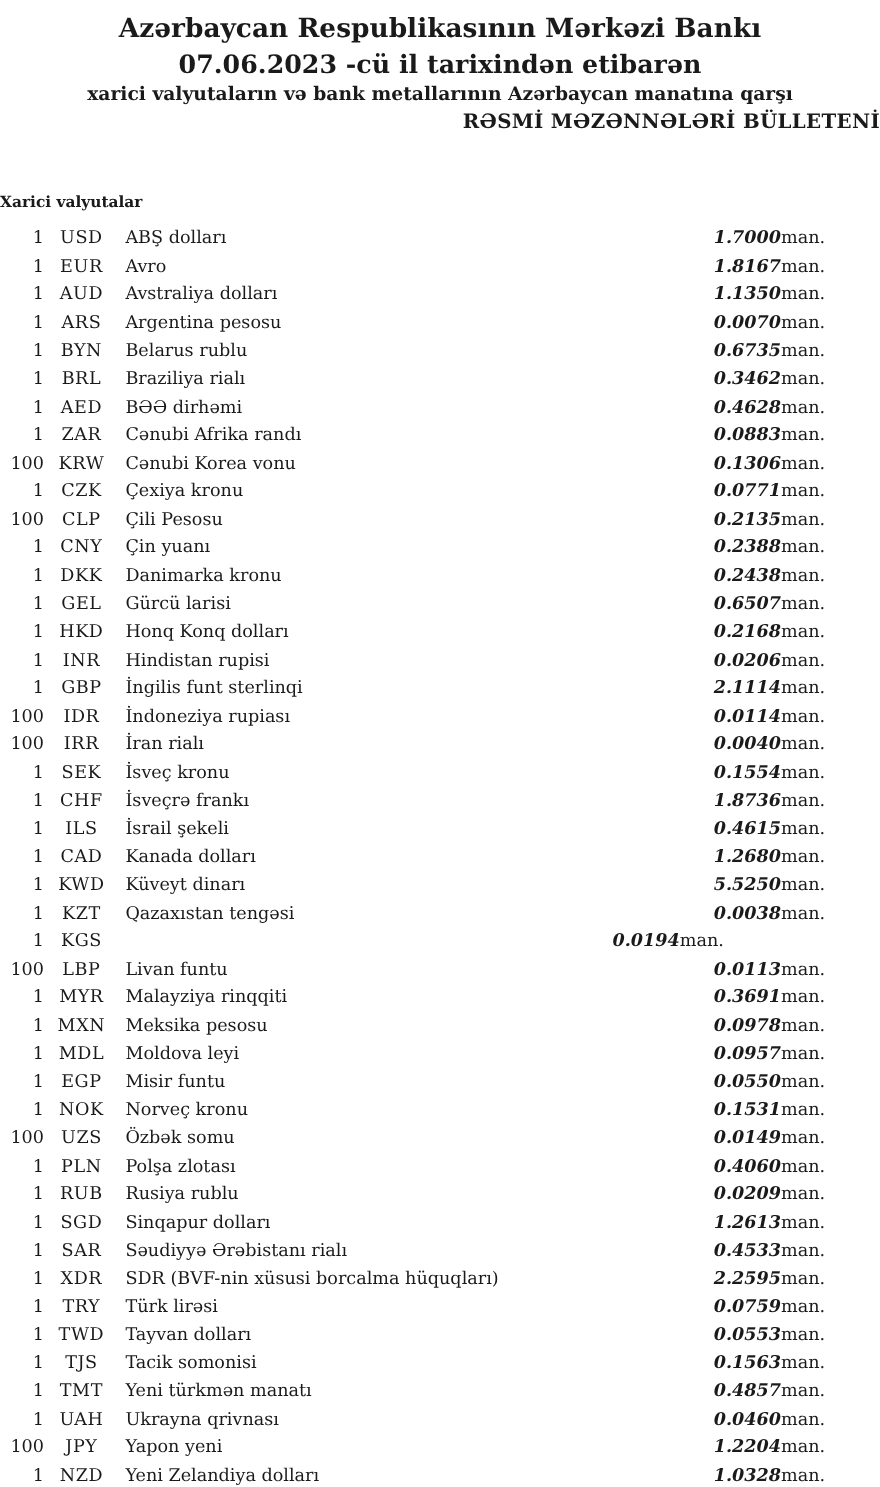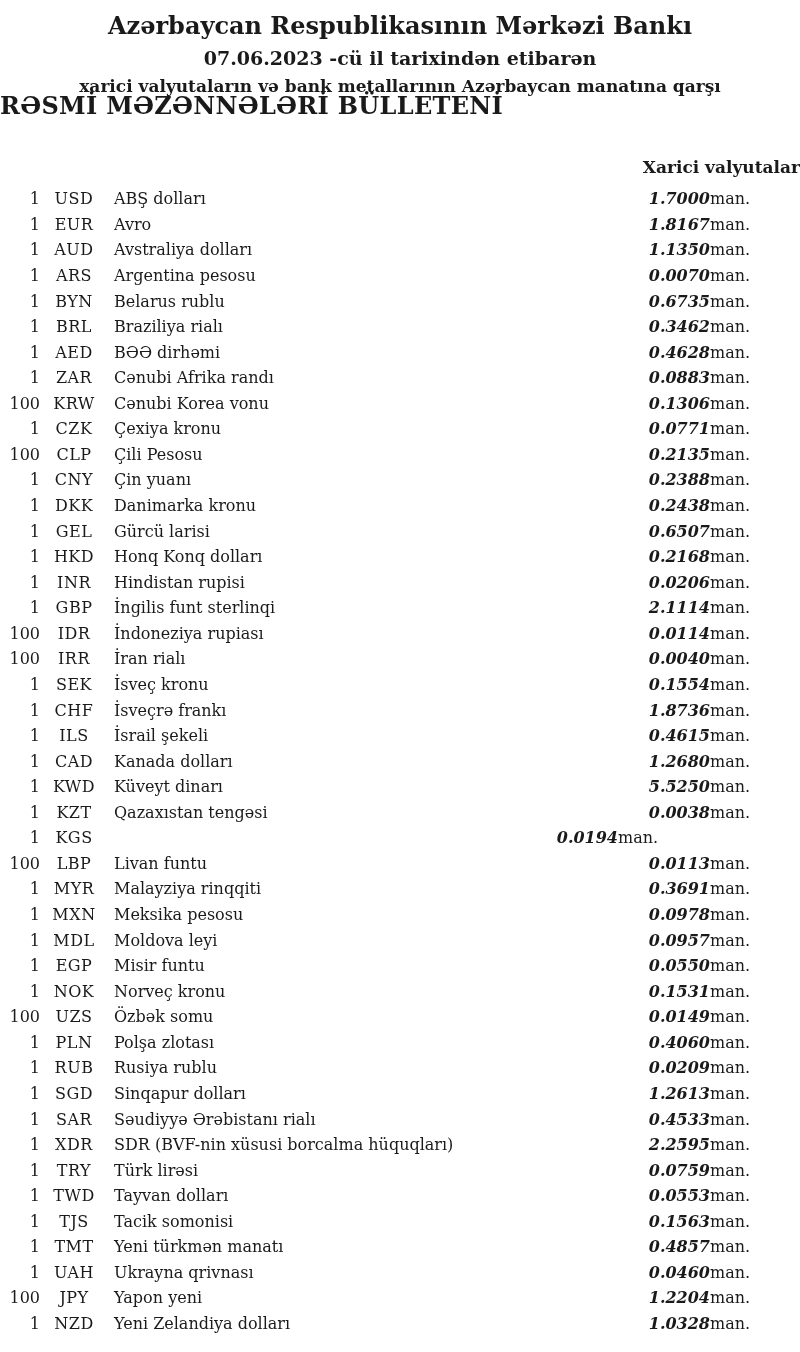--- a/index.html
+++ b/index.html
@@ -22,43 +22,43 @@
   .title {
     padding-top: 12px;
     text-align: center;
     font-size: 24px;
     line-height: 27px;
     font-weight: bold;
   }
   .date-line {
     margin-top: 10px;
     text-align: center;
-    font-size: 19px;
+    font-size: 23px;
     line-height: 19px;
     font-weight: bold;
   }
   .subtitle {
     margin-top: 9px;
     text-align: center;
     font-size: 17px;
     line-height: 19px;
     font-weight: bold;
   }
   .bulletin-title {
-    margin-top: 0;
+    margin-top: 5px;
+    text-align: right;
+    font-size: 18px;
+    line-height: 20px;
+    font-weight: bold;
+    letter-spacing: 0.3px;
+  }
+  .section-title {
+    margin-top: 54px;
     text-align: left;
-    font-size: 24px;
-    line-height: 20px;
-    font-weight: bold;
-    letter-spacing: 0.3px;
-  }
-  .section-title {
-    margin-top: 42px;
-    text-align: right;
-    font-size: 17px;
+    font-size: 14px;
     line-height: 19px;
     font-weight: bold;
   }
   .rates-table {
     margin-top: 9px;
     width: 770px;
   }
   .rate-row {
     display: grid;
     grid-template-columns: 40px 68px 1fr 92px 60px;

